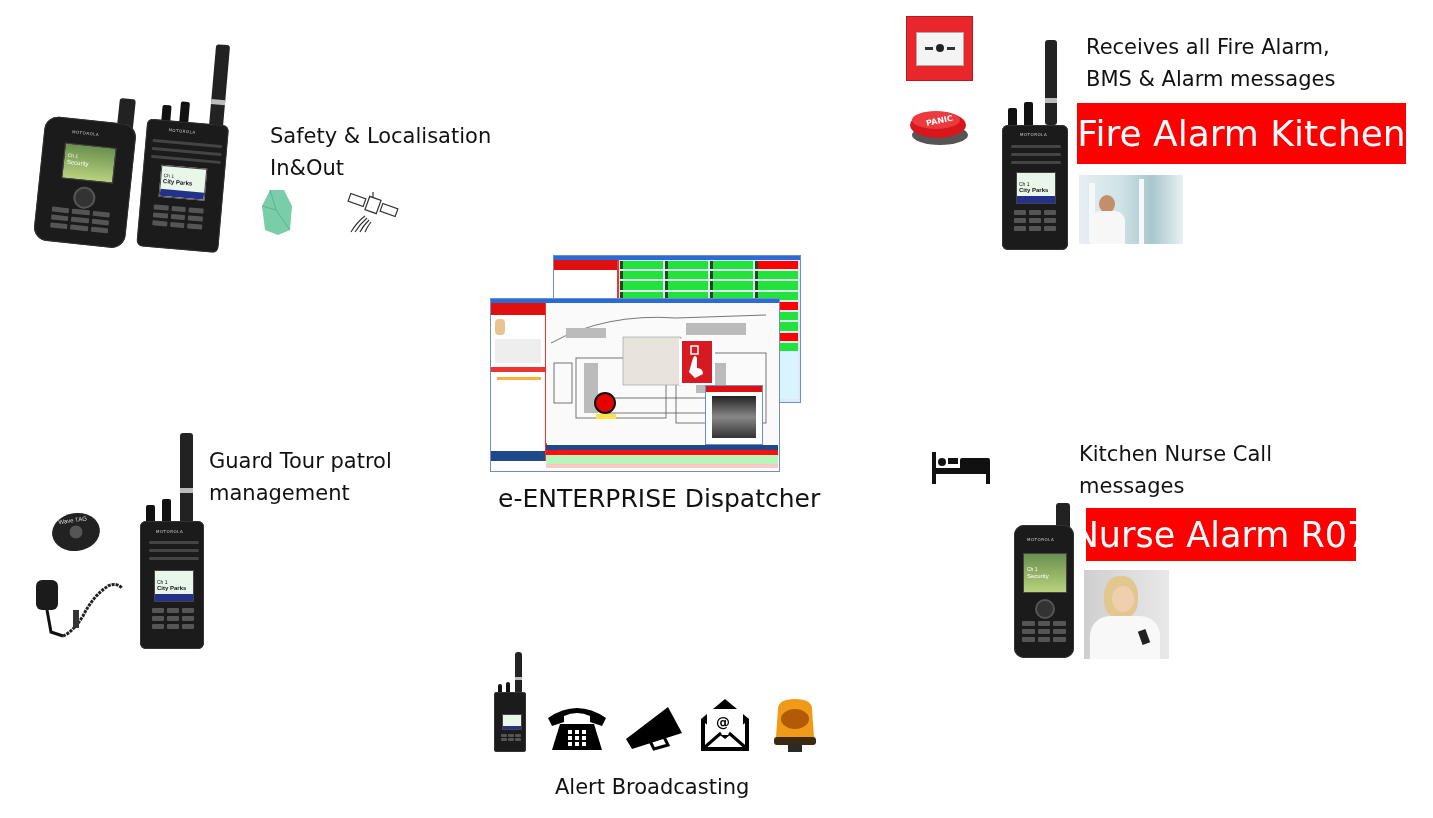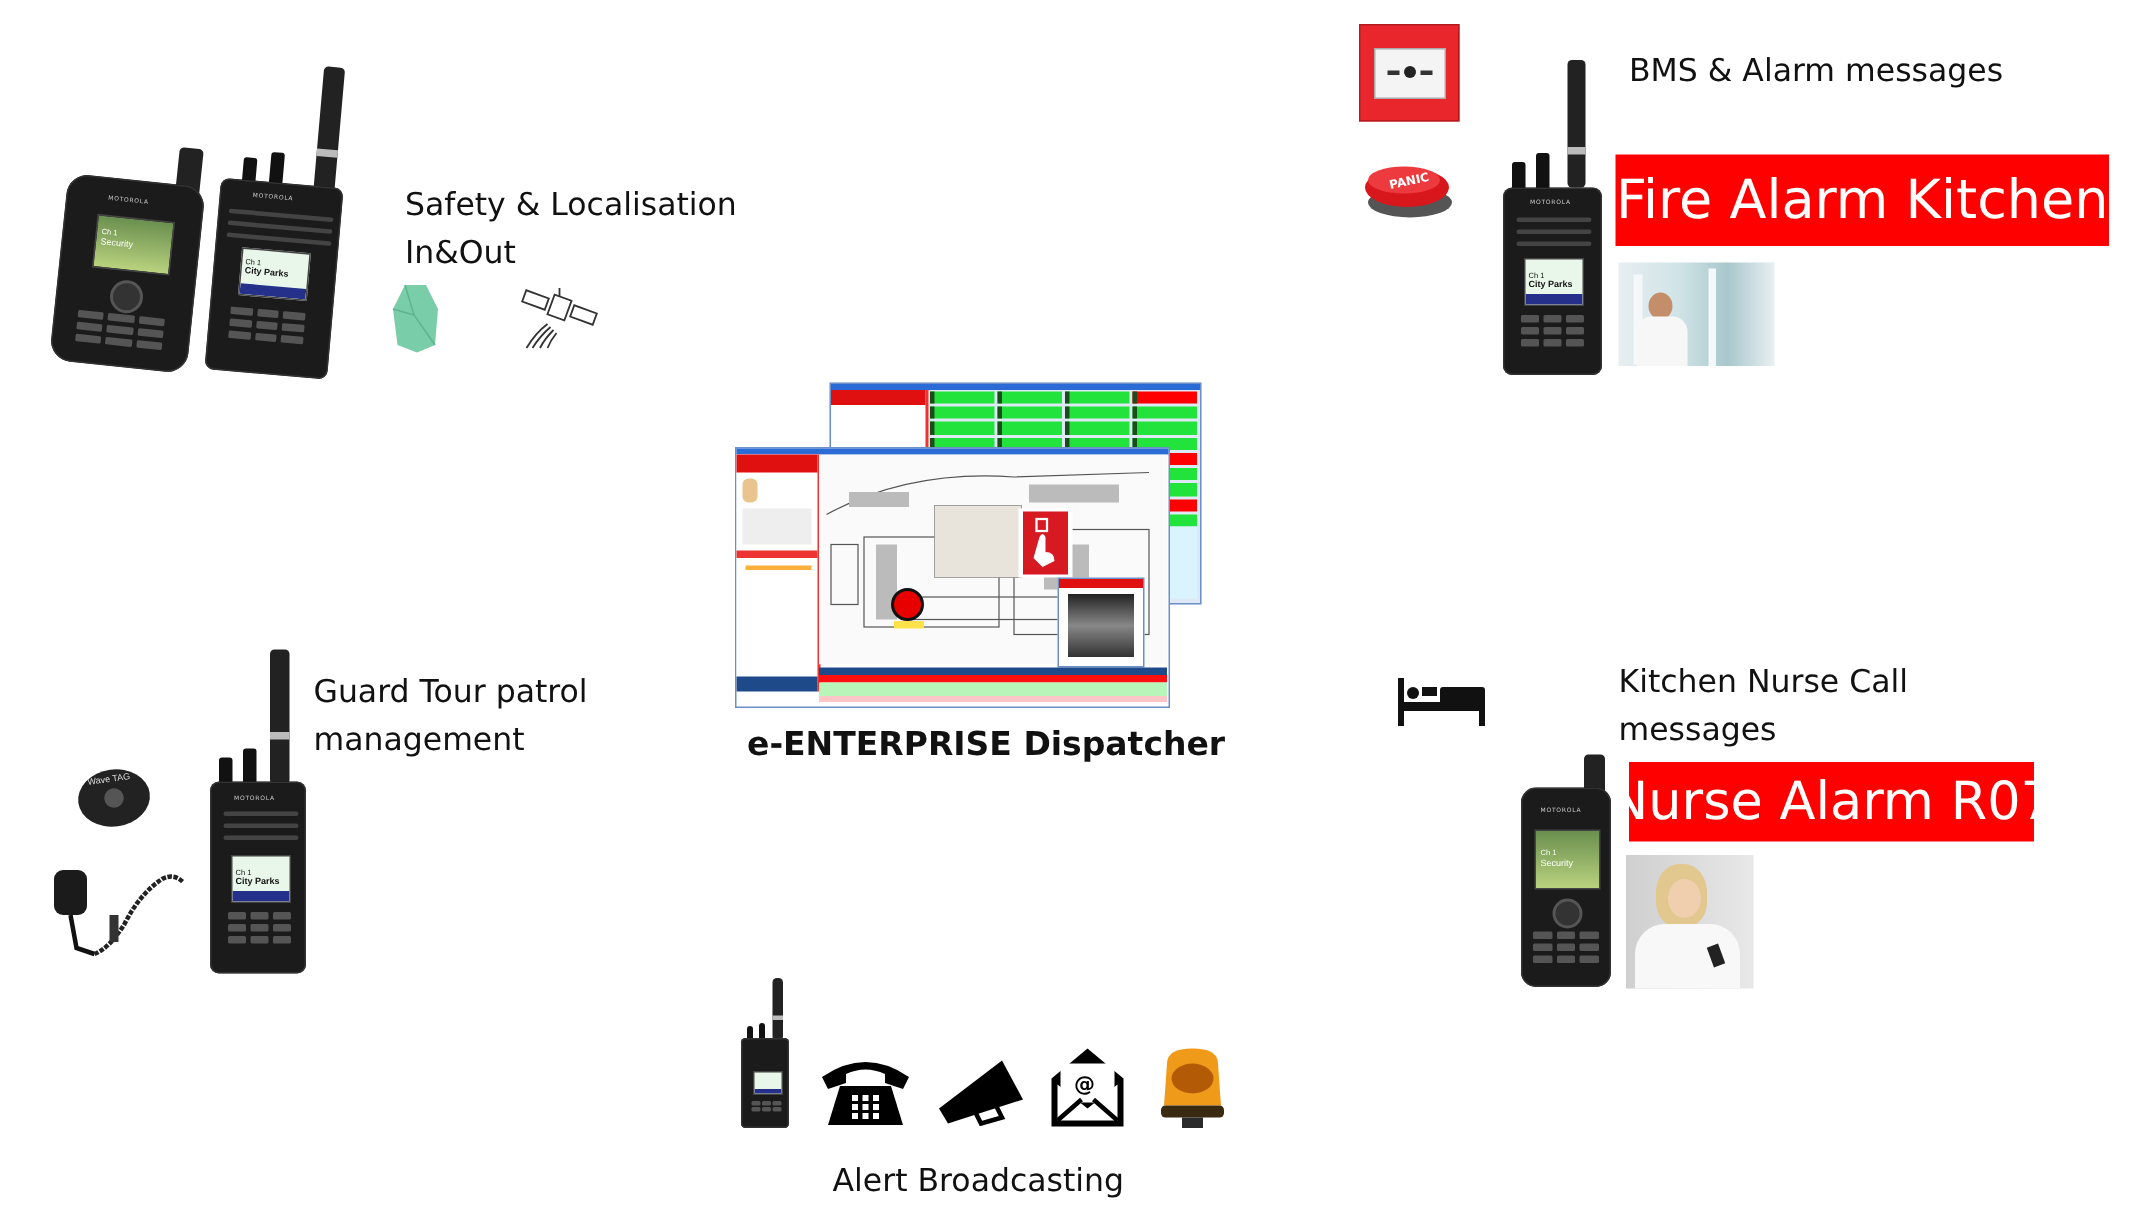--- a/index.html
+++ b/index.html
@@ -2,21 +2,21 @@
 <html><head>
 <meta charset="utf-8">
 <style>
   html, body { margin:0; padding:0; background:#ffffff; }
   body { width:1433px; height:818px; position:relative; overflow:hidden;
          font-family:"Liberation Sans", "DejaVu Sans", sans-serif; color:#111; }
   .abs { position:absolute; }
   .caption { font-family:"DejaVu Sans", "Liberation Sans", sans-serif; font-size:21px; line-height:32px; color:#111; white-space:nowrap; }
   .caption span { display:block; }
   .banner { background:#ff0000; color:#fff; font-family:"DejaVu Sans", sans-serif; white-space:nowrap; display:flex; align-items:center; justify-content:center; }
-  .title-bold { font-family:"DejaVu Sans", sans-serif; font-weight:bold; font-size:22px; white-space:nowrap; }
+  .title-bold { font-family:"DejaVu Sans", sans-serif; font-weight:normal; font-size:25px; white-space:nowrap; }
   
   .radio { position:absolute; }
   .radio .body { position:absolute; background:#1b1b1b; border-radius:6px; box-shadow: inset 0 0 0 1px #333; }
   .radio .ant { position:absolute; background:#222; border-radius:3px; }
   .radio .ant .band { position:absolute; left:0; right:0; height:5px; background:#bbb; }
   .radio .screen { position:absolute; background:#e9f6ea; border:1px solid #444; overflow:hidden; }
   .radio .screen.green { background:linear-gradient(#6a8f4f,#b9d27e); }
   .radio .screen .bar { position:absolute; left:0; right:0; bottom:0; height:7px; background:#24308a; }
   .radio .grille { position:absolute; left:15%; right:15%; height:3px; background:#444; border-radius:2px; }
   .radio .keys { position:absolute; display:grid; grid-template-columns:repeat(3,1fr); gap:3px; }
@@ -146,20 +146,21 @@
         <i></i>
         <i></i>
         <i></i>
         <i></i>
         <i></i>
         <i></i>
       </div>
   </div>
 
   <div class="abs caption" style="left:1086px;top:31px;">
+    <span>Receives all Fire Alarm,</span>
     <span>BMS &amp; Alarm  messages</span>
   </div>
   <div class="abs banner" style="left:1077px;top:103px;width:329px;height:61px;font-size:36px;">Fire Alarm Kitchen</div>
 
   <div class="photo" style="left:1079px;top:175px;width:104px;height:69px;background:linear-gradient(90deg,#e7eef2 0%,#cfe3e6 40%,#a8c7cc 70%,#e9f0f2 100%);">
     <div style="position:absolute;left:10px;top:8px;width:6px;height:60px;background:#f5f8fa;"></div>
     <div style="position:absolute;left:60px;top:4px;width:5px;height:65px;background:#f5f8fa;"></div>
     <div style="position:absolute;left:20px;top:20px;width:16px;height:18px;border-radius:50%;background:#c48e6b;"></div>
     <div style="position:absolute;left:12px;top:36px;width:34px;height:33px;border-radius:10px 10px 0 0;background:#f7f7f7;"></div>
   </div>

